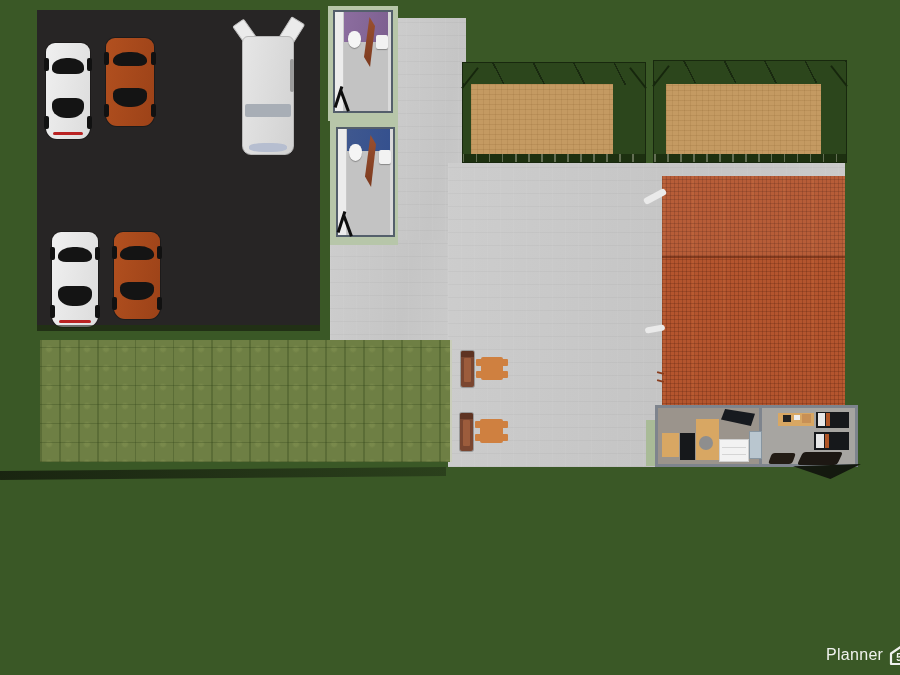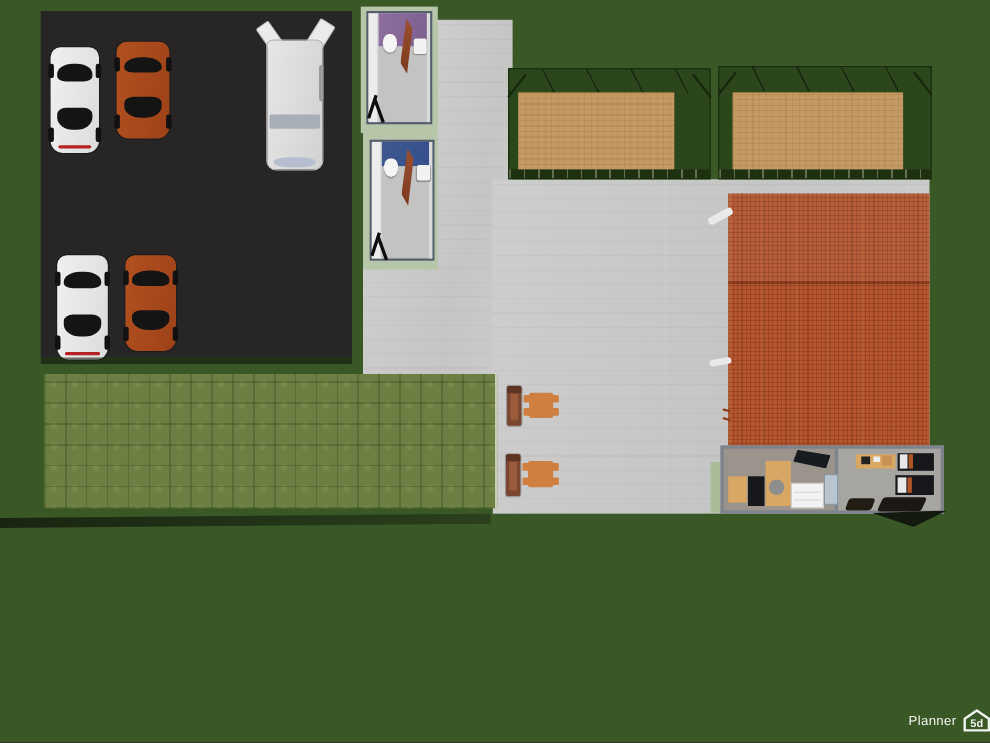--- a/index.html
+++ b/index.html
@@ -87,21 +87,21 @@
   
   .office{border:3px solid var(--office-wall,#7e848d);box-sizing:border-box;background:#9b948c;}
   .office .room2{position:absolute;top:0;bottom:0;right:0;background:#a7a5a1;}
   .office .divider{position:absolute;top:0;bottom:0;width:3px;background:var(--office-wall,#7e848d);}
   .wood{background:var(--wood,#d8a763);}
   .darkf{background:#16181b;}
   .shadow-wedge{background:#14190f;clip-path:polygon(0 15%,100% 0,55% 100%);}
 
   
   .wm{display:flex;align-items:center;gap:6px;color:rgba(255,255,255,.92);}
-  .wm .txt{font-size:12px;letter-spacing:.3px;}
+  .wm .txt{font-size:16px;letter-spacing:.3px;}
 </style>
 </head>
 <body>
 
 <div id="stage">
 
   <div class="abs concrete" style="left:393px;top:18px;width:73px;height:330px;"></div>
   <div class="abs concrete" style="left:330px;top:240px;width:136px;height:108px;"></div>
   <div class="abs concrete" style="left:448px;top:163px;width:397px;height:304px;"></div>
 

